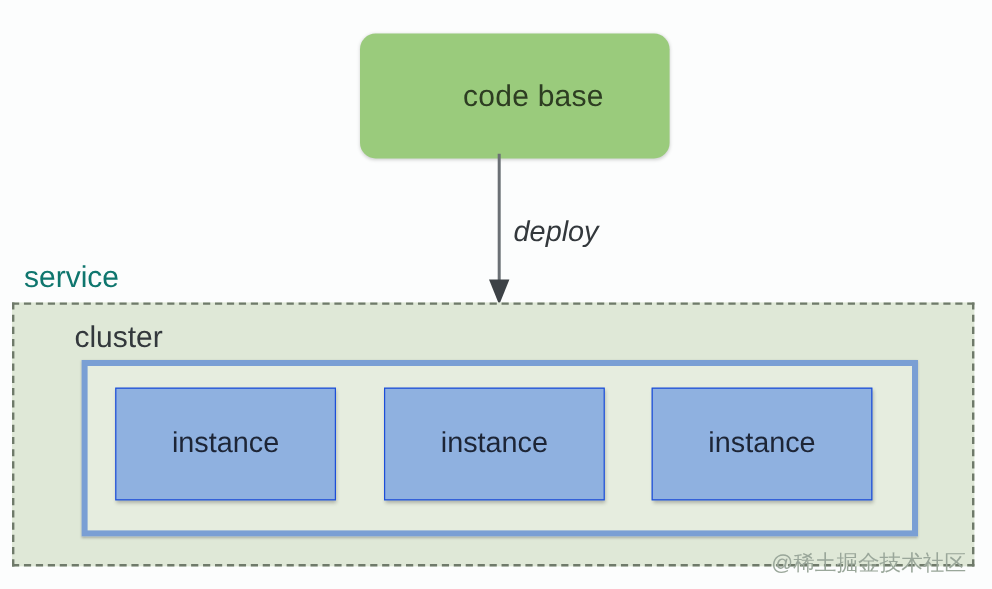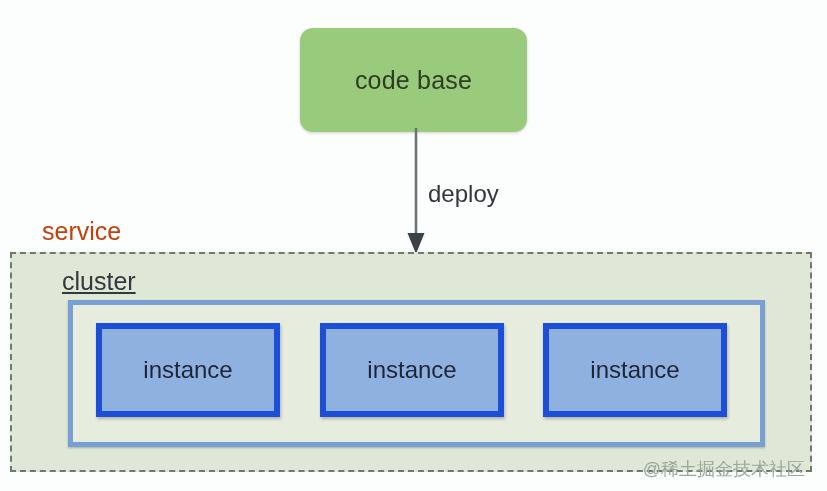--- a/index.html
+++ b/index.html
@@ -22,20 +22,21 @@
     left: 300px;
     top: 28px;
     width: 227px;
     height: 104px;
     background: #9ACB7C;
     border-radius: 13px;
     box-shadow: 0 1px 3px rgba(0,0,0,0.18);
     display: flex;
     align-items: center;
     justify-content: center;
+    padding-left: 31px;
   }
   #codebase-label {
     font-size: 25px;
     color: #2d3d22;
     letter-spacing: 0.2px;
     white-space: nowrap;
   }
 
   
   #deploy-arrow {
@@ -47,31 +48,30 @@
   }
 
   
   .edge-label {
     position: absolute;
     font-size: 24px;
     color: #33383c;
     white-space: nowrap;
   }
   #compile-label { left: 300px; top: 180px; }
-  #deploy-label  { left: 428px; top: 180px; }
+  #deploy-label  { left: 428px; top: 180px; font-style: italic; }
 
   
   #service-label {
     position: absolute;
     left: 20px;
     top: 217px;
     font-size: 25px;
-    color: #c2410c;
+    color: #0f766e;
     white-space: nowrap;
-    margin-left: 22px;
   }
   #service-box {
     position: absolute;
     left: 10px;
     top: 252px;
     width: 802px;
     height: 220px;
     box-sizing: border-box;
     background: #dfe8d7;
     border: 2px dashed #6f7a6a;
@@ -79,21 +79,20 @@
 
   
   #cluster-label {
     position: absolute;
     left: 62px;
     top: 267px;
     font-size: 25px;
     color: #33383c;
     white-space: nowrap;
     z-index: 3;
-    text-decoration: underline;
   }
   #cluster-box {
     position: absolute;
     left: 68px;
     top: 300px;
     width: 697px;
     height: 147px;
     box-sizing: border-box;
     background: #e6eddf;
     border: 5px solid #7a9fd4;
@@ -102,21 +101,21 @@
   }
 
   
   .instance-box {
     position: absolute;
     top: 323px;
     width: 184px;
     height: 94px;
     box-sizing: border-box;
     background: #8FB1E0;
-    border: 6px solid #1d4ed8;
+    border: 1px solid #1d4ed8;
     box-shadow: 1px 2px 3px rgba(0,0,0,0.25);
     display: flex;
     align-items: center;
     justify-content: center;
     z-index: 4;
   }
   #instance-box-1 { left: 96px; }
   #instance-box-2 { left: 320px; }
   #instance-box-3 { left: 543px; }
   .instance-label {

